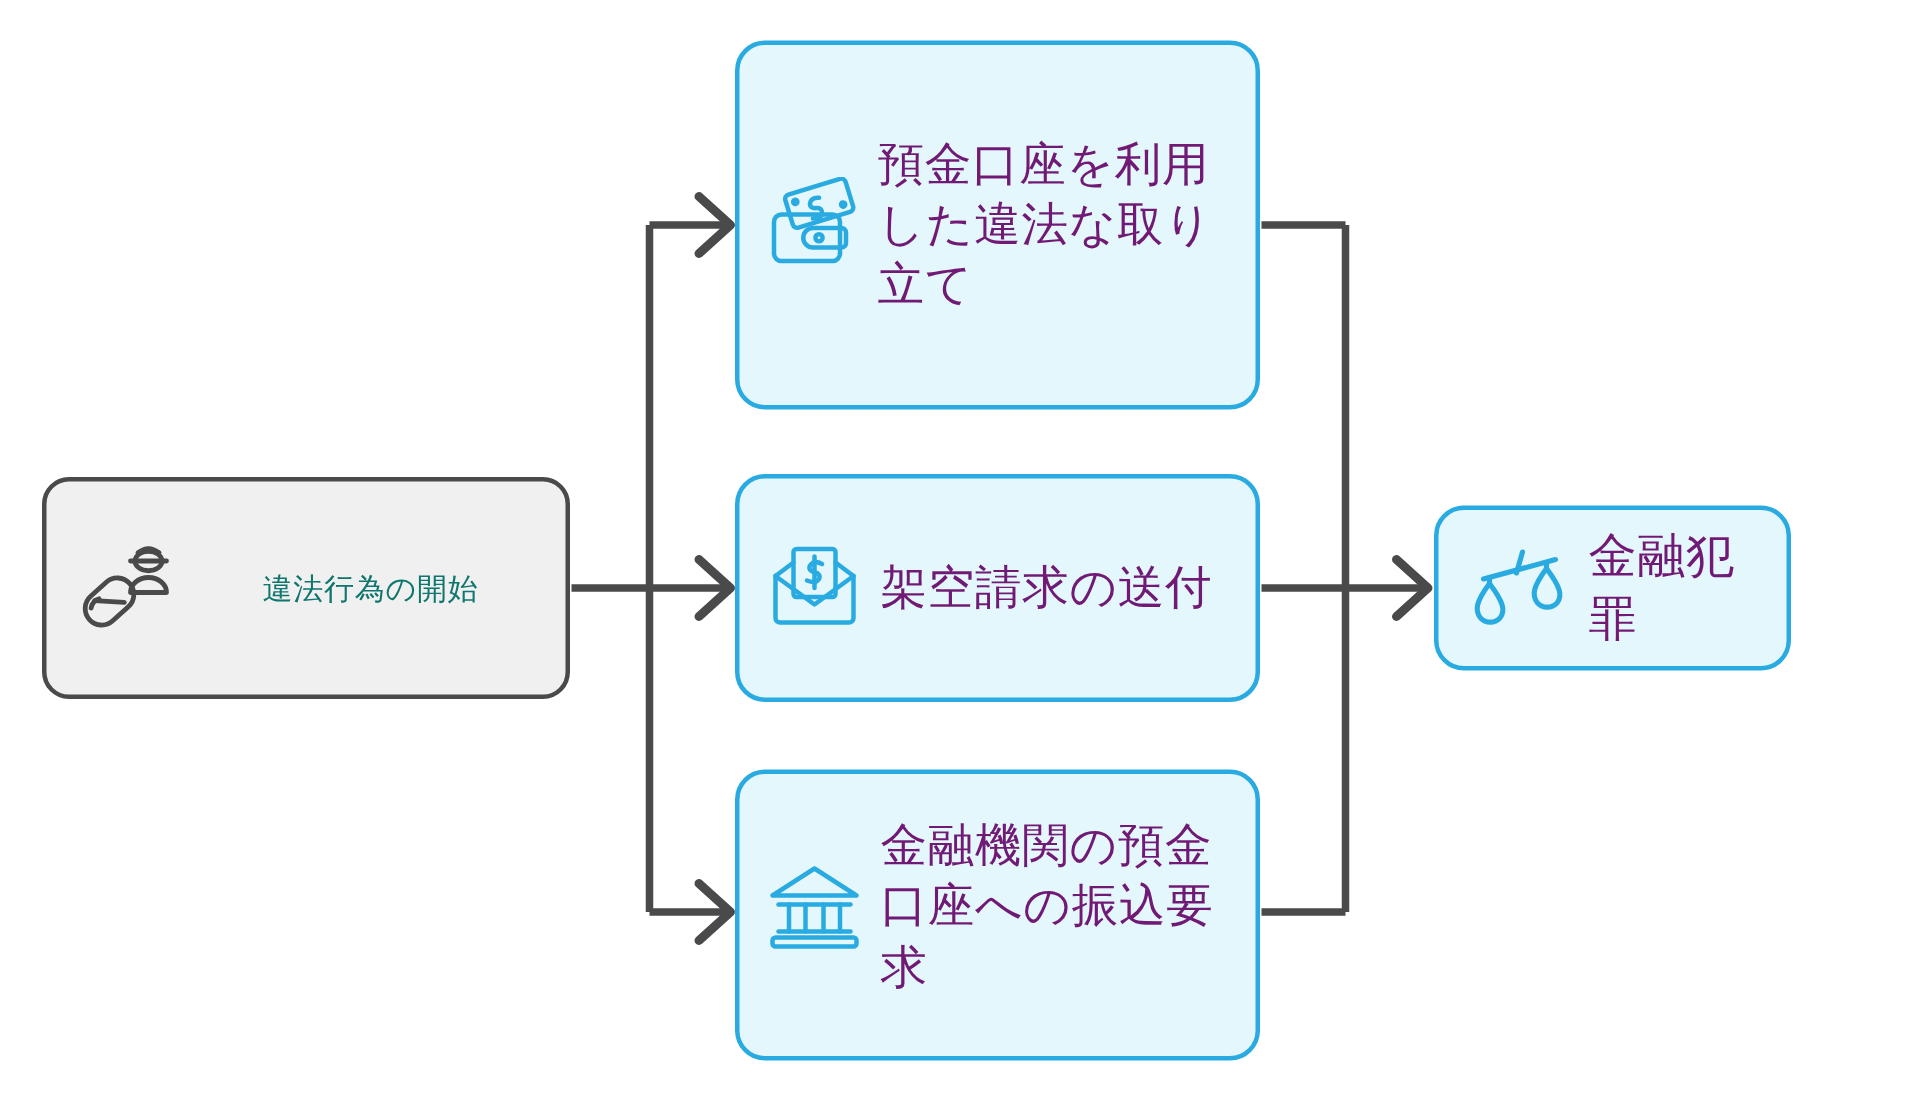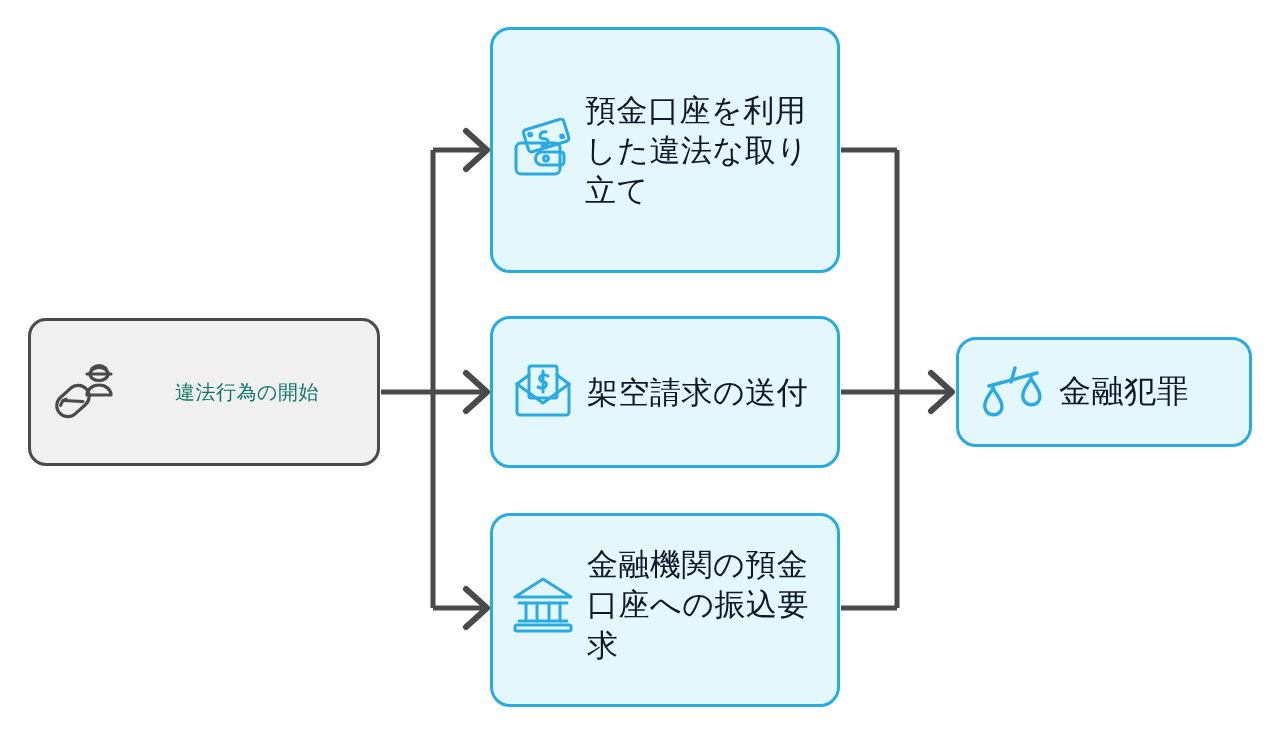--- a/index.html
+++ b/index.html
@@ -77,21 +77,21 @@
     text-align: center;
   }
 
   
   .node-blue {
     background: #e4f7fc;
     border: 3px solid #29abe2;
     border-radius: 20px;
   }
   .node-blue .node-label {
-    color: #0f172a;
+    color: #701a75;
     font-size: 31px;
   }
   .node-blue .node-icon { width: 64px; height: 64px; }
 
   #node-collection {
     left: 490px;
     top: 27px;
     width: 350px;
     height: 246px;
     padding: 0 10px 0 18px;
@@ -113,21 +113,21 @@
     top: 513px;
     width: 350px;
     height: 194px;
     padding: 0 10px 11px 18px;
   }
   #node-transfer .node-icon { margin-right: 12px; }
 
   #node-crime {
     left: 956px;
     top: 337px;
-    width: 296px;
+    width: 238px;
     height: 110px;
     padding: 0 12px 0 22px;
   }
   #node-crime .node-icon { margin-right: 14px; }
   #node-crime .node-label { font-size: 32px; }
 </style>
 </head>
 <body>
 
 <div id="diagram-canvas">

